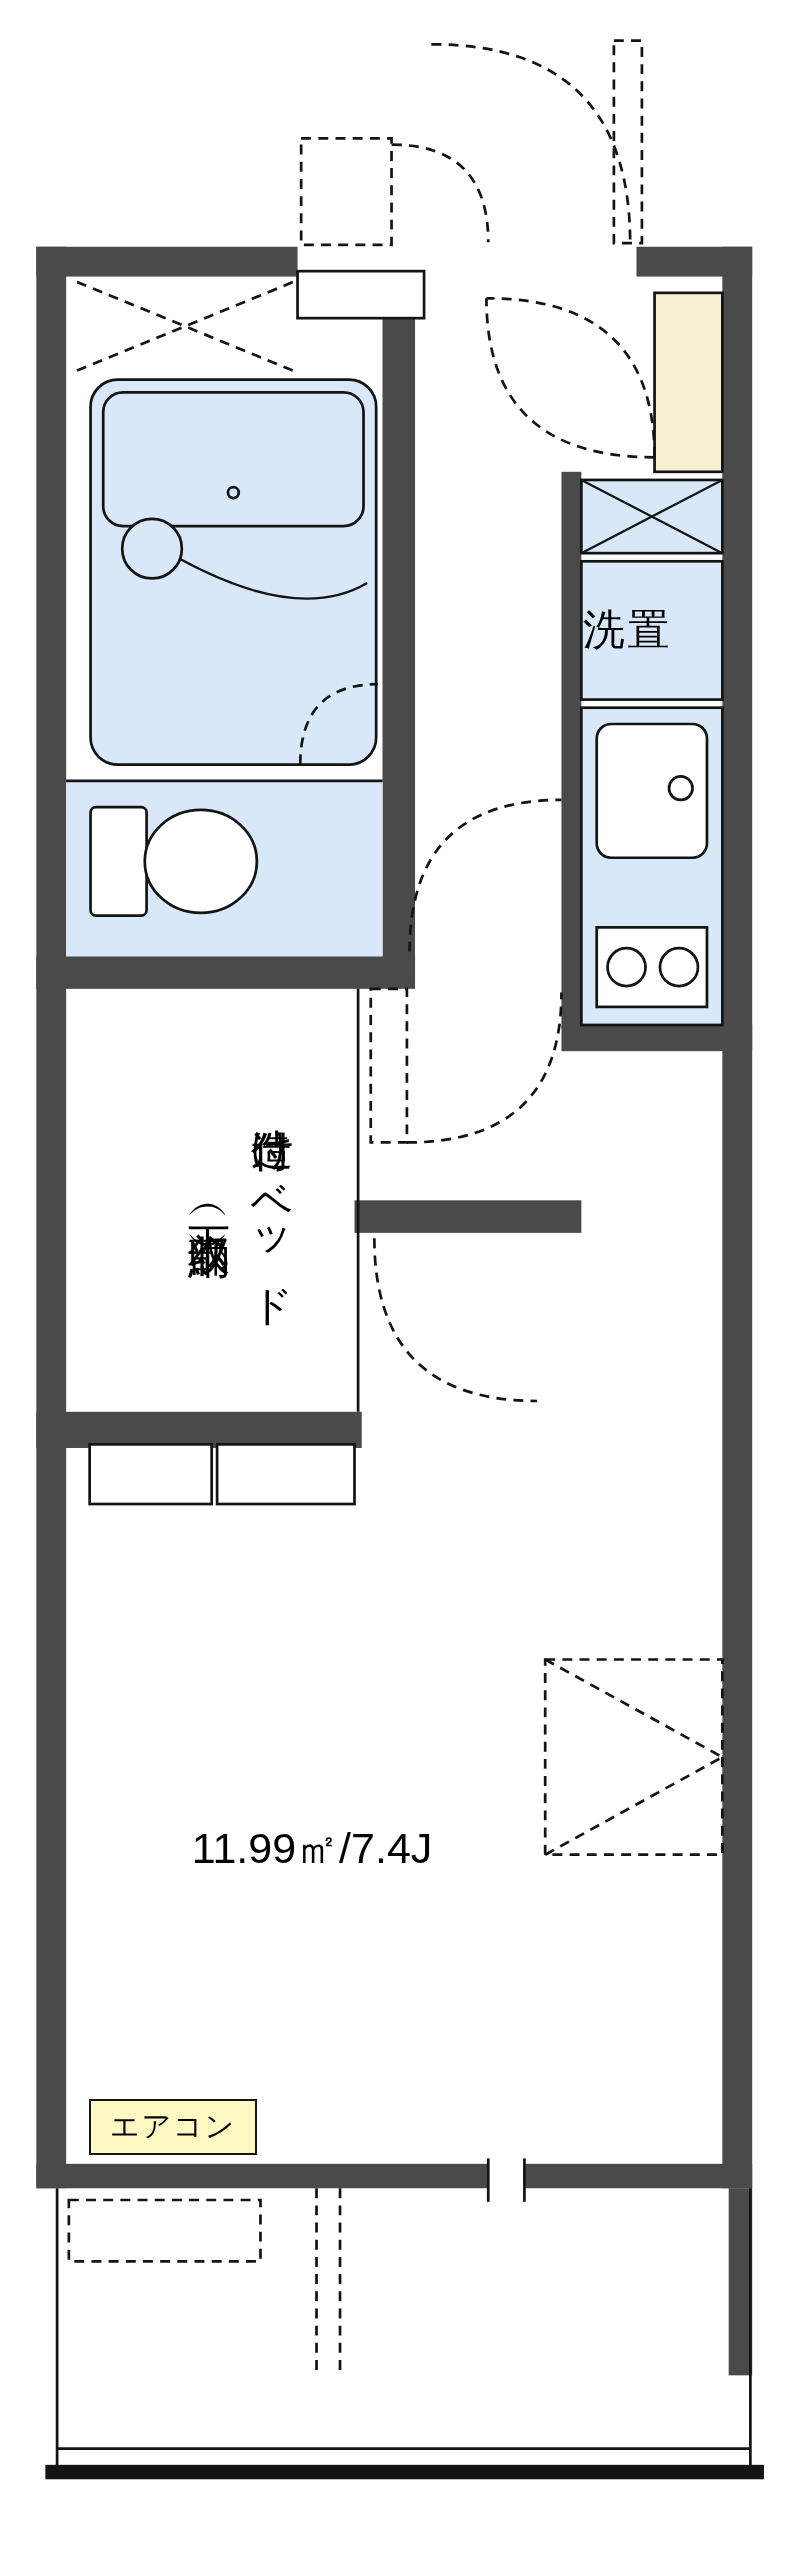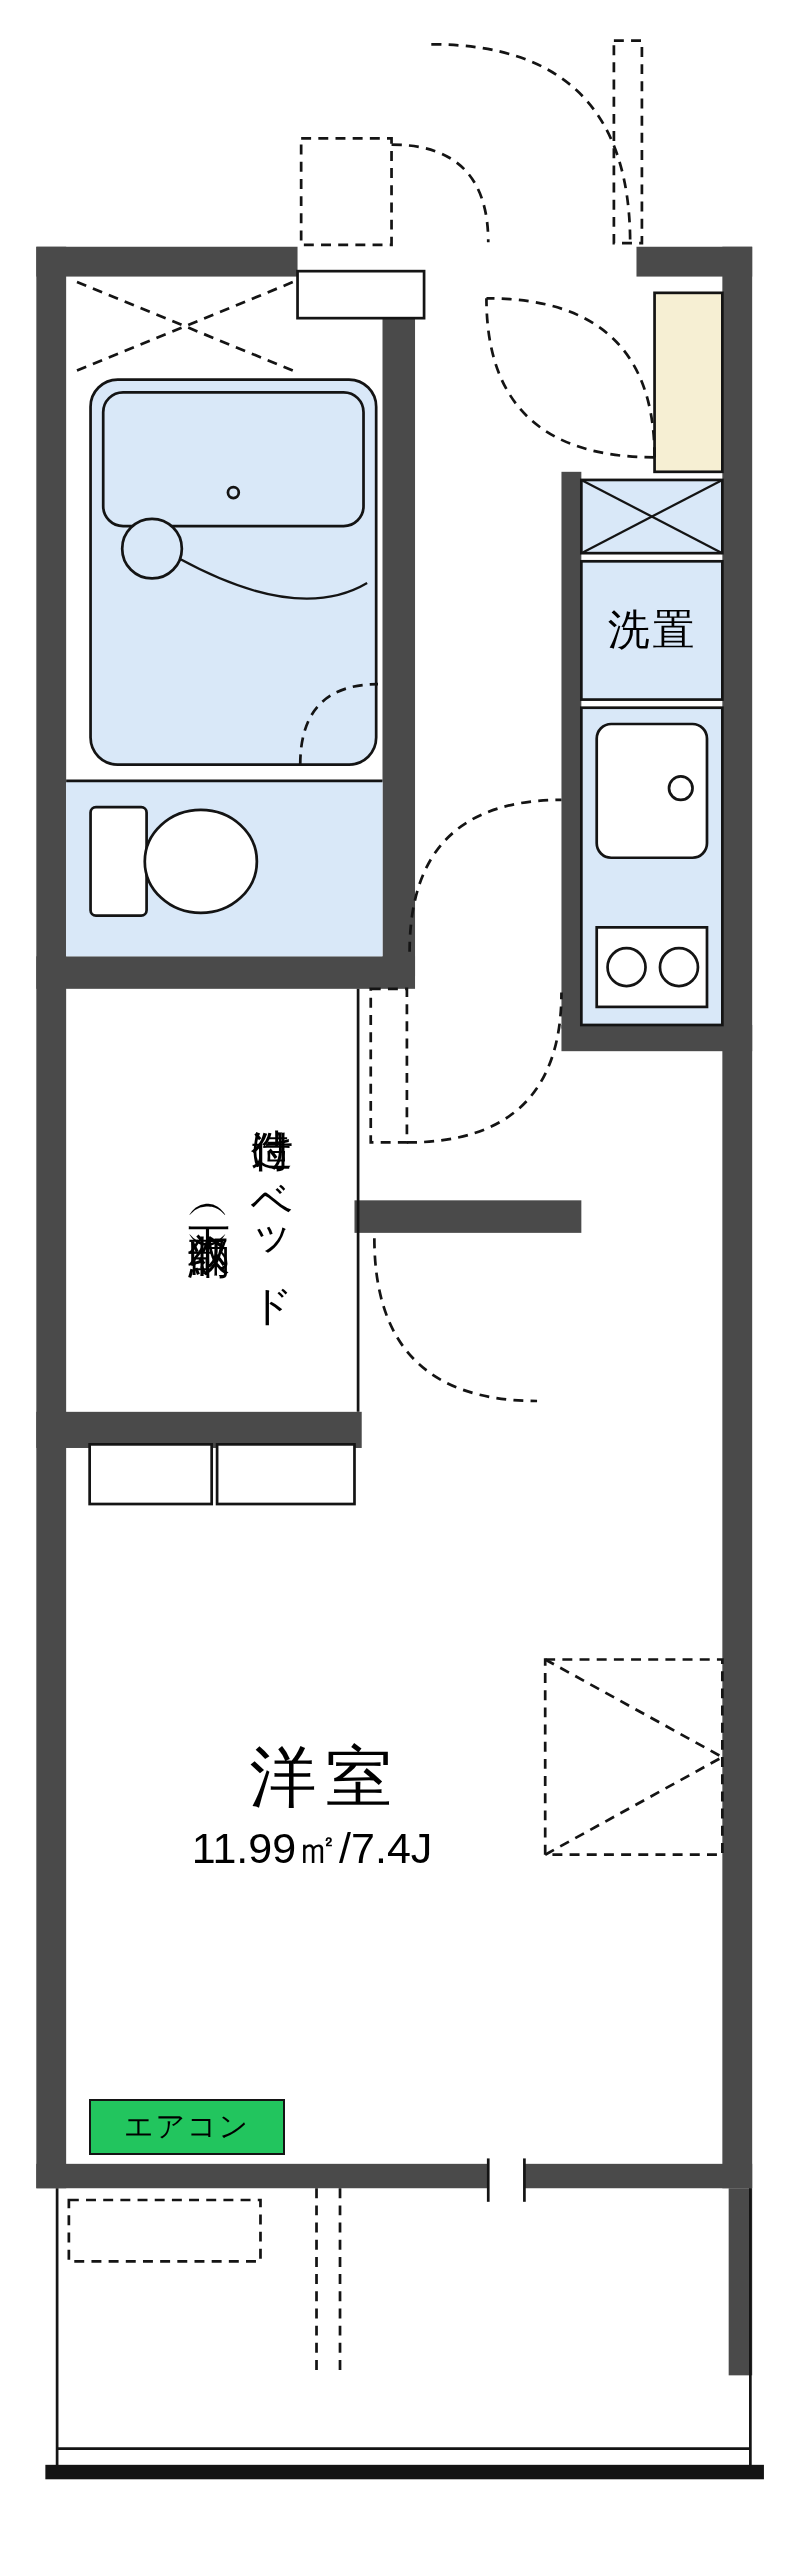--- a/index.html
+++ b/index.html
@@ -22,40 +22,40 @@
   .fillblue{fill:var(--c-fixture);}
   .s{stroke:var(--c-line);fill:none;stroke-width:3;}
   .s2{stroke-width:2.5;}
   .fix{fill:var(--c-fixture);stroke:var(--c-line);stroke-width:3;}
   .white{fill:#ffffff;stroke:var(--c-line);stroke-width:3;}
   .cab{fill:var(--c-cabinet);stroke:var(--c-line);stroke-width:3;}
   .dash{stroke-dasharray:11 8;}
   
   .label{position:absolute;}
   .washer-label{
-    left:582px;top:561px;width:141px;height:138px;
+    left:557px;top:561px;width:141px;height:138px;
     display:flex;align-items:center;justify-content:center;
     font-size:42px;letter-spacing:2.7px;
   }
   .bed-label{
     left:127px;top:998px;width:177px;height:407px;
     writing-mode:vertical-rl;text-orientation:mixed;
     font-size:42px;line-height:1.5;letter-spacing:3.6px;text-align:center;
   }
   .room-name{
     left:208px;top:1732px;width:235px;text-align:center;
     font-size:67px;letter-spacing:9px;
   }
   .room-size{
     left:113px;top:1820px;width:398px;text-align:center;
     font-size:43px;
   }
   .aircon-box{
-    left:89px;top:2099px;width:196px;height:56px;
-    border:2.7px solid var(--c-line);background:#22c55e;box-sizing:border-box;
+    left:89px;top:2099px;width:168px;height:56px;
+    border:2.7px solid var(--c-line);background:#fef9c3;box-sizing:border-box;
     display:flex;align-items:center;justify-content:center;
     font-size:29px;letter-spacing:1.8px;
   }
 </style>
 </head>
 <body>
 
 <div class="canvas">
 
   <svg class="plan" width="812" height="2576" viewBox="0 0 898 2850">
@@ -151,20 +151,19 @@
     </g>
   </svg>
 
   <div class="label washer-label">洗置</div>
 
   <div class="label bed-label">
     <div>造付けベッド</div>
     <div>（下部収納）</div>
   </div>
 
-  <div class="label room-name">洋室</div>
 
   <div class="label room-size">11.99㎡/7.4J</div>
 
   <div class="label aircon-box">エアコン</div>
 
 </div>
 
 
 </body></html>

